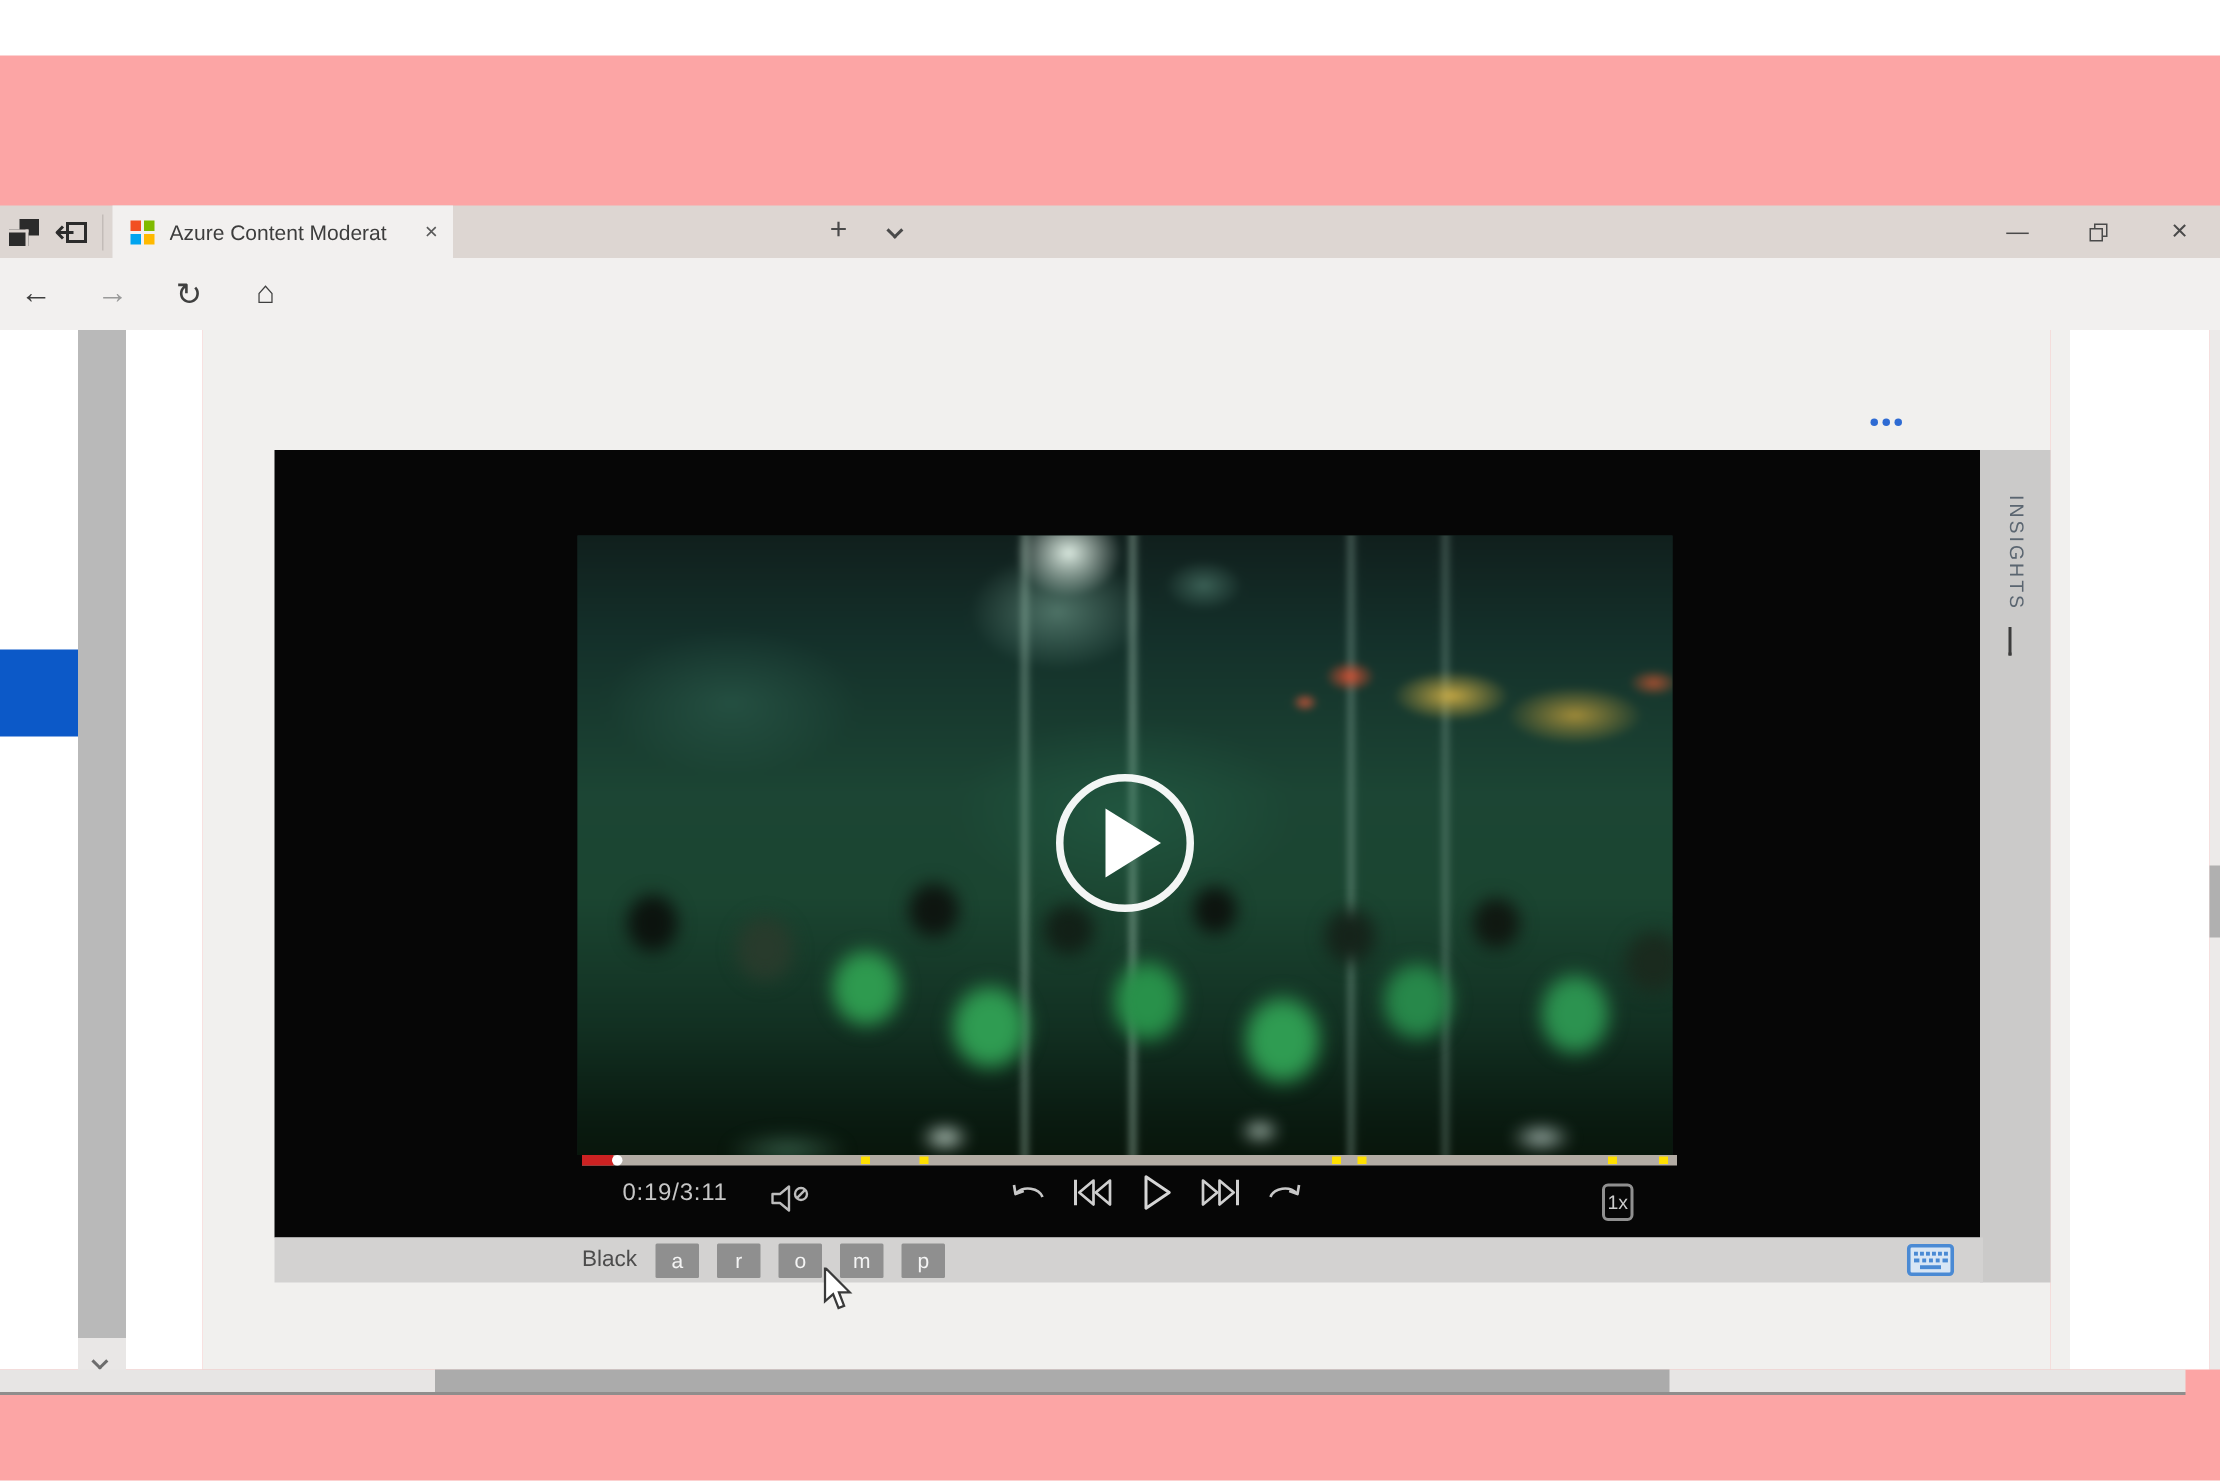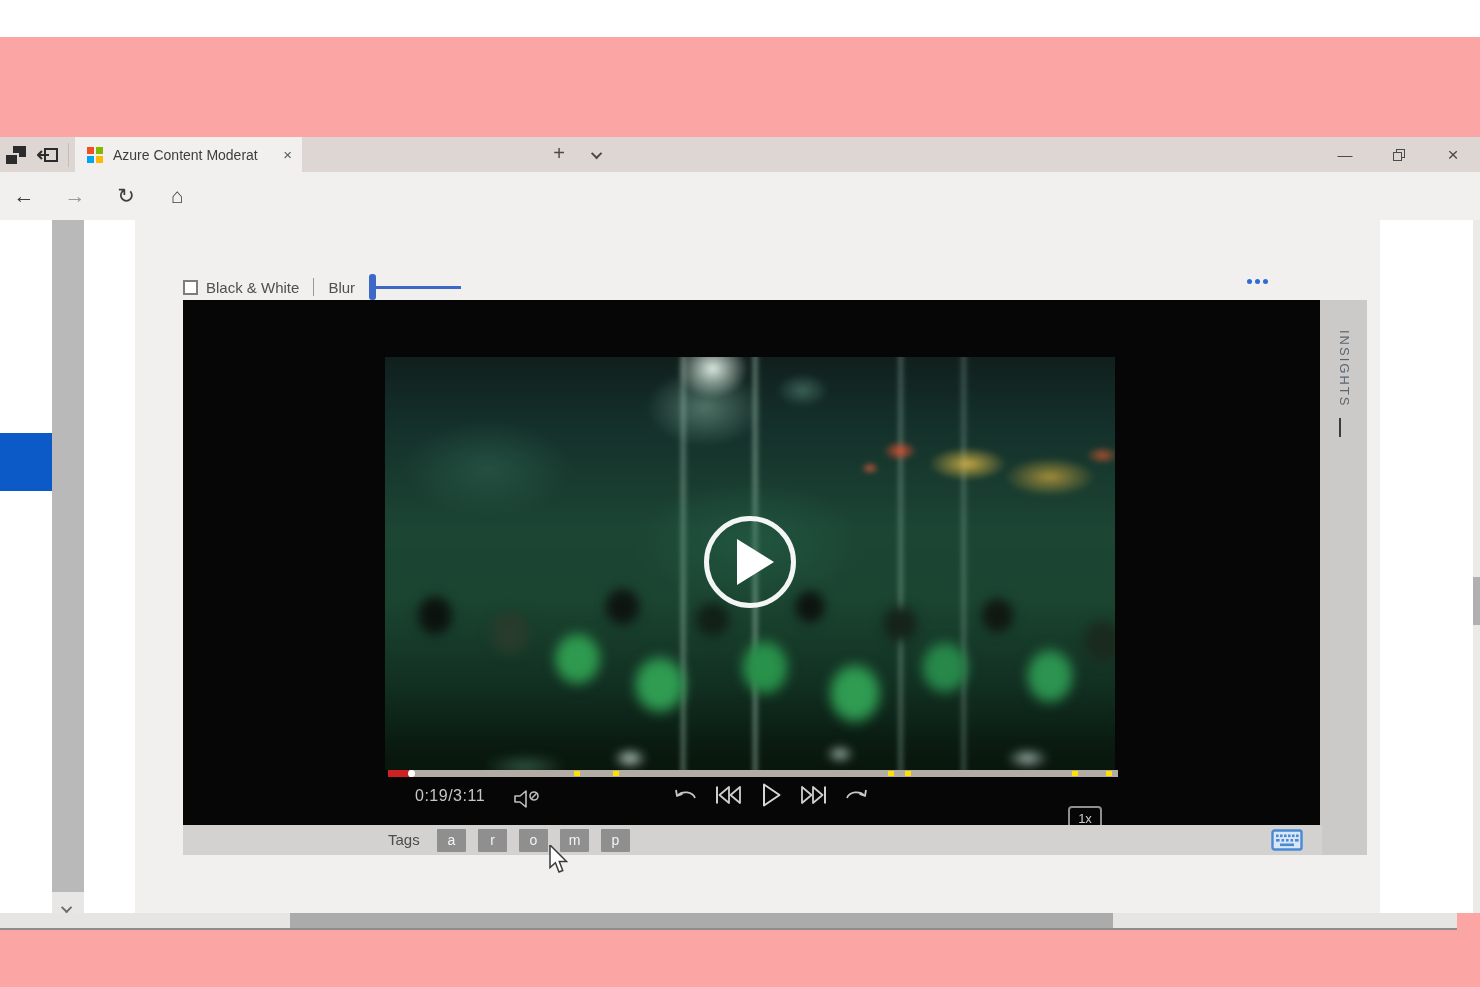--- a/index.html
+++ b/index.html
@@ -120,21 +120,21 @@
 
   .progress { position:absolute; left:205px; top:470px; width:730px; height:7px; background:#b3aca4; }
   .progress-played { position:absolute; left:0; top:0; height:7px; background:#cc2222; }
   .progress-handle { position:absolute; top:0; width:7px; height:7px; border-radius:50%; background:#ffffff; }
   .marker { position:absolute; top:1px; width:6px; height:5px; background:#ffe000; }
 
   .time-label { position:absolute; left:232px; top:487px; font-size:16px; color:#c6c6c6; letter-spacing:.5px; }
   .vol-btn { position:absolute; left:328px; top:487px; width:34px; height:24px; }
   .transport { position:absolute; left:488px; top:481px; display:flex; align-items:center; gap:14px; }
   .t-btn { display:flex; align-items:center; justify-content:center; }
-  .speed-box { position:absolute; left:885px; top:506px; width:34px; height:25px; border:2px solid #8f8f8f; border-radius:4px; color:#cccccc; font-size:13px; display:flex; align-items:center; justify-content:center; }
+  .speed-box { position:absolute; left:885px; top:489px; width:21px; height:25px; border:2px solid #8f8f8f; border-radius:4px; color:#cccccc; font-size:13px; display:flex; align-items:center; justify-content:center; }
 
   
   .insights { position:absolute; left:1320px; top:263px; width:47px; height:555px; background:#cbcac9; }
   .insights-label { position:absolute; left:17px; top:30px; writing-mode:vertical-rl; font-size:13px; letter-spacing:2px; color:#5a6570; }
   .insights-chev { position:absolute; left:19px; top:118px; }
   .insights-chev .chev { border-color:#3c3c3c; width:6px; height:6px; }
 
   
   .tags-row { position:absolute; left:183px; top:788px; width:1139px; height:30px; background:#d3d2d1; }
   .tags-label { position:absolute; left:205px; top:6px; font-size:15px; color:#4c4c4c; }
@@ -268,30 +268,20 @@
     </div>
   <div class="page-midwhite"></div>
 
   <div class="content"></div>
   <div class="page-rightgray"></div>
   <div class="page-rightwhite"></div>
   <div class="v-scroll-right">
       <div class="thumb"></div>
     </div>
 
-  <div class="filter-row">
-    <span class="checkbox"></span>
-    <span class="flt-label">Black &amp; White</span>
-    <span class="flt-div"></span>
-    <span class="flt-label">Blur</span>
-    <span class="blur-slider">
-      <span class="blur-track"></span>
-      <span class="blur-handle" style="left: 0px;"></span>
-    </span>
-  </div>
   <div class="more-dots">
       <i></i>
       <i></i>
       <i></i>
     </div>
 
   <div class="player">
     <div class="video-frame">
       <div class="scene-base"></div>
       <div class="scene-crowd"></div>
@@ -359,21 +349,21 @@
 
     <div class="speed-box">1x</div>
   </div>
 
   <div class="insights">
     <div class="insights-label">INSIGHTS</div>
     <div class="insights-chev"><span class="chev left"></span></div>
   </div>
 
   <div class="tags-row">
-    <span class="tags-label">Tags</span>
+    <span class="tags-label">Black</span>
     <button class="tag-btn" style="left:254px;">a</button>
     <button class="tag-btn" style="left:295px;">r</button>
     <button class="tag-btn" style="left:336px;">o</button>
     <button class="tag-btn" style="left:377px;">m</button>
     <button class="tag-btn" style="left:418px;">p</button>
     <span class="kbd-btn">
       <svg width="32" height="22" viewBox="0 0 32 22">
         <rect x="1.5" y="1.5" width="29" height="19" rx="2" fill="#d8e6f5" stroke="#4a8ad4" stroke-width="2.4"></rect>
         <g fill="#4a8ad4">
           <rect x="5" y="5.5" width="2.6" height="2.6"></rect>

